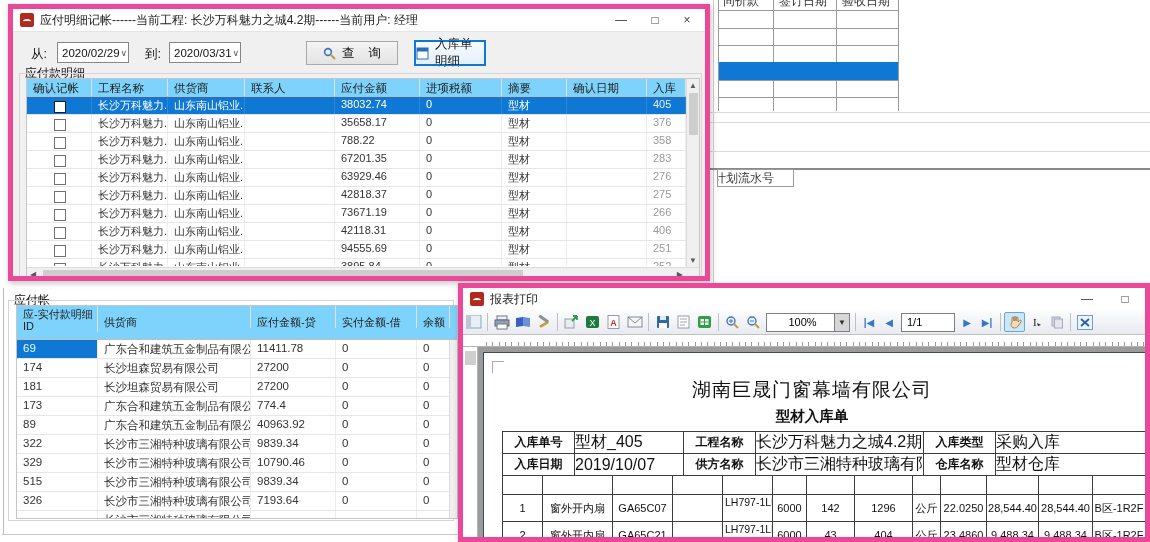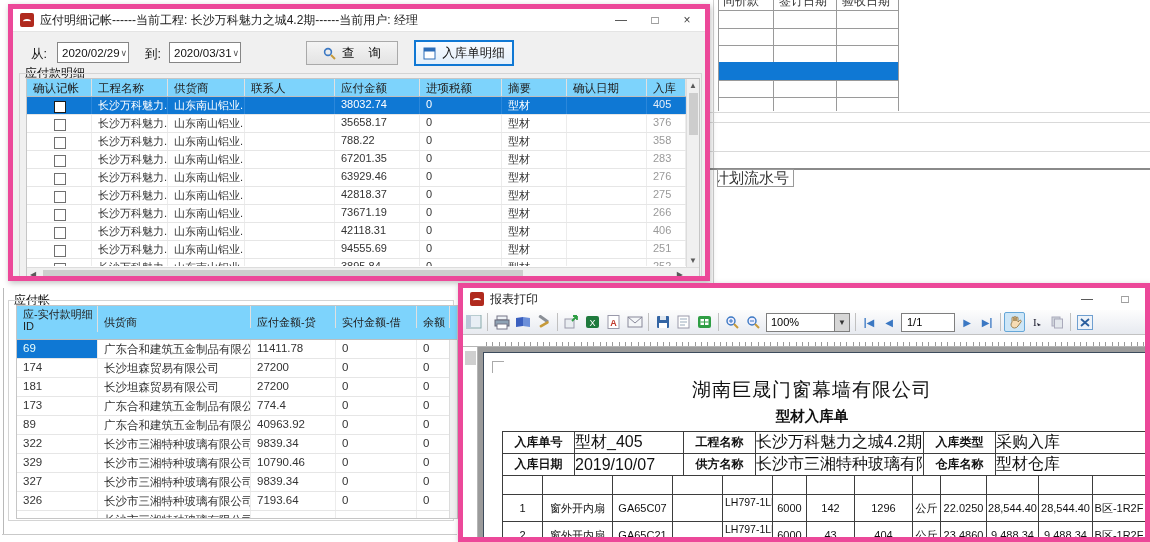--- a/index.html
+++ b/index.html
@@ -16,21 +16,21 @@
   .title-text { font-size:12px; color:#222; white-space:nowrap; }
   .winbtn { position:absolute; top:0; width:32px; height:22px; text-align:center; line-height:22px; font-size:12px; color:#444; }
 
   
   .bg-line { position:absolute; background:#d9d9d9; }
   .bg-table { position:absolute; left:718px; top:0; width:181px; height:111px; background:#fff; border-left:1px solid #9a9a9a; border-right:1px solid #9a9a9a; }
   .bg-col { position:absolute; top:0; bottom:0; width:1px; background:#9a9a9a; }
   .bg-rowline { position:absolute; left:0; right:0; height:1px; background:#9a9a9a; }
   .bg-bluerow { position:absolute; left:0; right:0; top:62px; height:18px; background:#0f78d4; }
   .bg-headtxt { position:absolute; top:-7px; font-size:12px; color:#333; white-space:nowrap; }
-  .plan-box { position:absolute; left:717px; top:169px; width:77px; height:18px; border:1px solid #9a9a9a; background:#fff; font-size:15px; color:#333; line-height:16px; overflow:hidden; }
+  .plan-box { position:absolute; left:717px; top:169px; width:77px; height:18px; border:1px solid #9a9a9a; background:#fff; font-size:12px; color:#333; line-height:16px; overflow:hidden; }
 
   
   #win1 { left:8px; top:4px; width:702px; height:277px; }
   #win1 .combo { position:absolute; top:33px; height:21px; background:#fff; border:1px solid #868686; font-size:11.5px; color:#111; display:flex; align-items:center; }
   #win1 .combo .cv { flex:1; padding-left:4px; }
   #win1 .combo .chev { width:16px; text-align:center; color:#555; font-size:9px; }
   .flabel { position:absolute; top:37px; font-size:12.5px; color:#111; }
   .btn { position:absolute; top:32px; height:24px; background:linear-gradient(#f4f4f4,#e3e3e3); border:1px solid #a9a9a9; display:flex; align-items:center; justify-content:center; font-size:12.5px; color:#111; }
   .btn.focused { border:1px solid #0f78d4; outline:1px solid #0f78d4; background:linear-gradient(#f7fbff,#e4f0fa); }
   .btn .bicon { margin-right:6px; display:inline-flex; }
@@ -72,21 +72,21 @@
 
   
   #win3 { left:458px; top:283px; width:692px; height:259px; background:#f0f0f0; }
   #toolbar { position:absolute; left:0; top:22px; right:0; height:25px; background:linear-gradient(#fdfdfd,#e7eaf0); border-bottom:1px solid #c2c2c2; display:flex; align-items:center; }
   .tbi { width:21px; height:20px; display:inline-flex; align-items:center; justify-content:center; flex:0 0 auto; }
   .tbi.sel { background:#cde6f7; border:1px solid #66a7d8; border-radius:2px; }
   .tsep { width:1px; height:18px; background:#c0c0c0; margin:0 3px; flex:0 0 auto; }
   .navbtn { color:#3b78c3; font-size:10px; width:20px; text-align:center; flex:0 0 auto; }
   .navbtn .bar{ font-weight:bold; }
   .zoombox { width:84px; height:19px; background:#fff; border:1px solid #7f7f7f; display:flex; align-items:center; font-size:11px; flex:0 0 auto; margin:0 2px; }
-  .zoombox .zv { flex:1; padding-left:4px; }
+  .zoombox .zv { flex:1; padding-left:4px;text-align:center; }
   .zoombox .dd { width:15px; height:17px; background:#d6d6d6; border-left:1px solid #7f7f7f; text-align:center; font-size:8px; line-height:17px; color:#333; }
   .pagebox { width:54px; height:19px; background:#fff; border:1px solid #7f7f7f; font-size:11px; padding:2px 0 0 5px; flex:0 0 auto; margin:0 2px; }
   #hruler { position:absolute; left:0; top:47px; right:0; height:12px; background:#fff; border-bottom:1px solid #b5b5b5; overflow:hidden; }
   #hruler .ticks { position:absolute; left:23px; right:0; top:7px; height:4px;
       background:repeating-linear-gradient(to right,#9a9a9a 0 1px,transparent 1px 6.32px); }
   .hr-nums { position:absolute; left:23px; top:0; display:flex; }
   .hr-nums span { width:31.6px; flex:0 0 31.6px; text-align:center; font-size:8px; color:#333; }
   #preview { position:absolute; left:0; top:59px; right:0; bottom:0; background:#9b9b9b; }
   #vruler { position:absolute; left:0; top:0; bottom:0; width:15px; background:#fff; border-right:1px solid #b5b5b5; }
   #vruler .vthumb { position:absolute; left:2px; top:4px; width:11px; height:14px; background:#cfcfcf; }
@@ -163,21 +163,21 @@
 
     <div class="btn" style="left:293px;width:92px">
       <span class="bicon">
         <svg class="mini-svg" width="13" height="13" viewBox="0 0 13 13">
             <circle cx="5" cy="5" r="3.4" fill="none" stroke="#3b78c3" stroke-width="1.6"></circle>
             <line x1="8" y1="8" x2="12" y2="12" stroke="#c79a3a" stroke-width="2"></line>
           </svg>
       </span>
       <span style="white-space:pre">查    询</span>
     </div>
-    <div class="btn focused" style="left:402px;width:98px">
+    <div class="btn focused" style="left:402px;width:70px">
       <span class="bicon">
         <svg class="mini-svg" width="13" height="13" viewBox="0 0 13 13">
             <rect x="1" y="1" width="11" height="11" fill="#fff" stroke="#2b6cb8"></rect>
             <rect x="1" y="1" width="11" height="3.5" fill="#2b6cb8"></rect>
           </svg>
       </span>
       <span>入库单明细</span>
     </div>
 
     <span class="grouplabel" style="left:12px;top:56px">应付款明细</span>
@@ -397,21 +397,21 @@
           <div class="k4">0</div>
         </div>
           <div class="trow">
           <div class="k0">329</div>
           <div class="k1">长沙市三湘特种玻璃有限公司</div>
           <div class="k2">10790.46</div>
           <div class="k3">0</div>
           <div class="k4">0</div>
         </div>
           <div class="trow">
-          <div class="k0">327</div>
+          <div class="k0">515</div>
           <div class="k1">长沙市三湘特种玻璃有限公司</div>
           <div class="k2">9839.34</div>
           <div class="k3">0</div>
           <div class="k4">0</div>
         </div>
           <div class="trow">
           <div class="k0">326</div>
           <div class="k1">长沙市三湘特种玻璃有限公司</div>
           <div class="k2">7193.64</div>
           <div class="k3">0</div>

